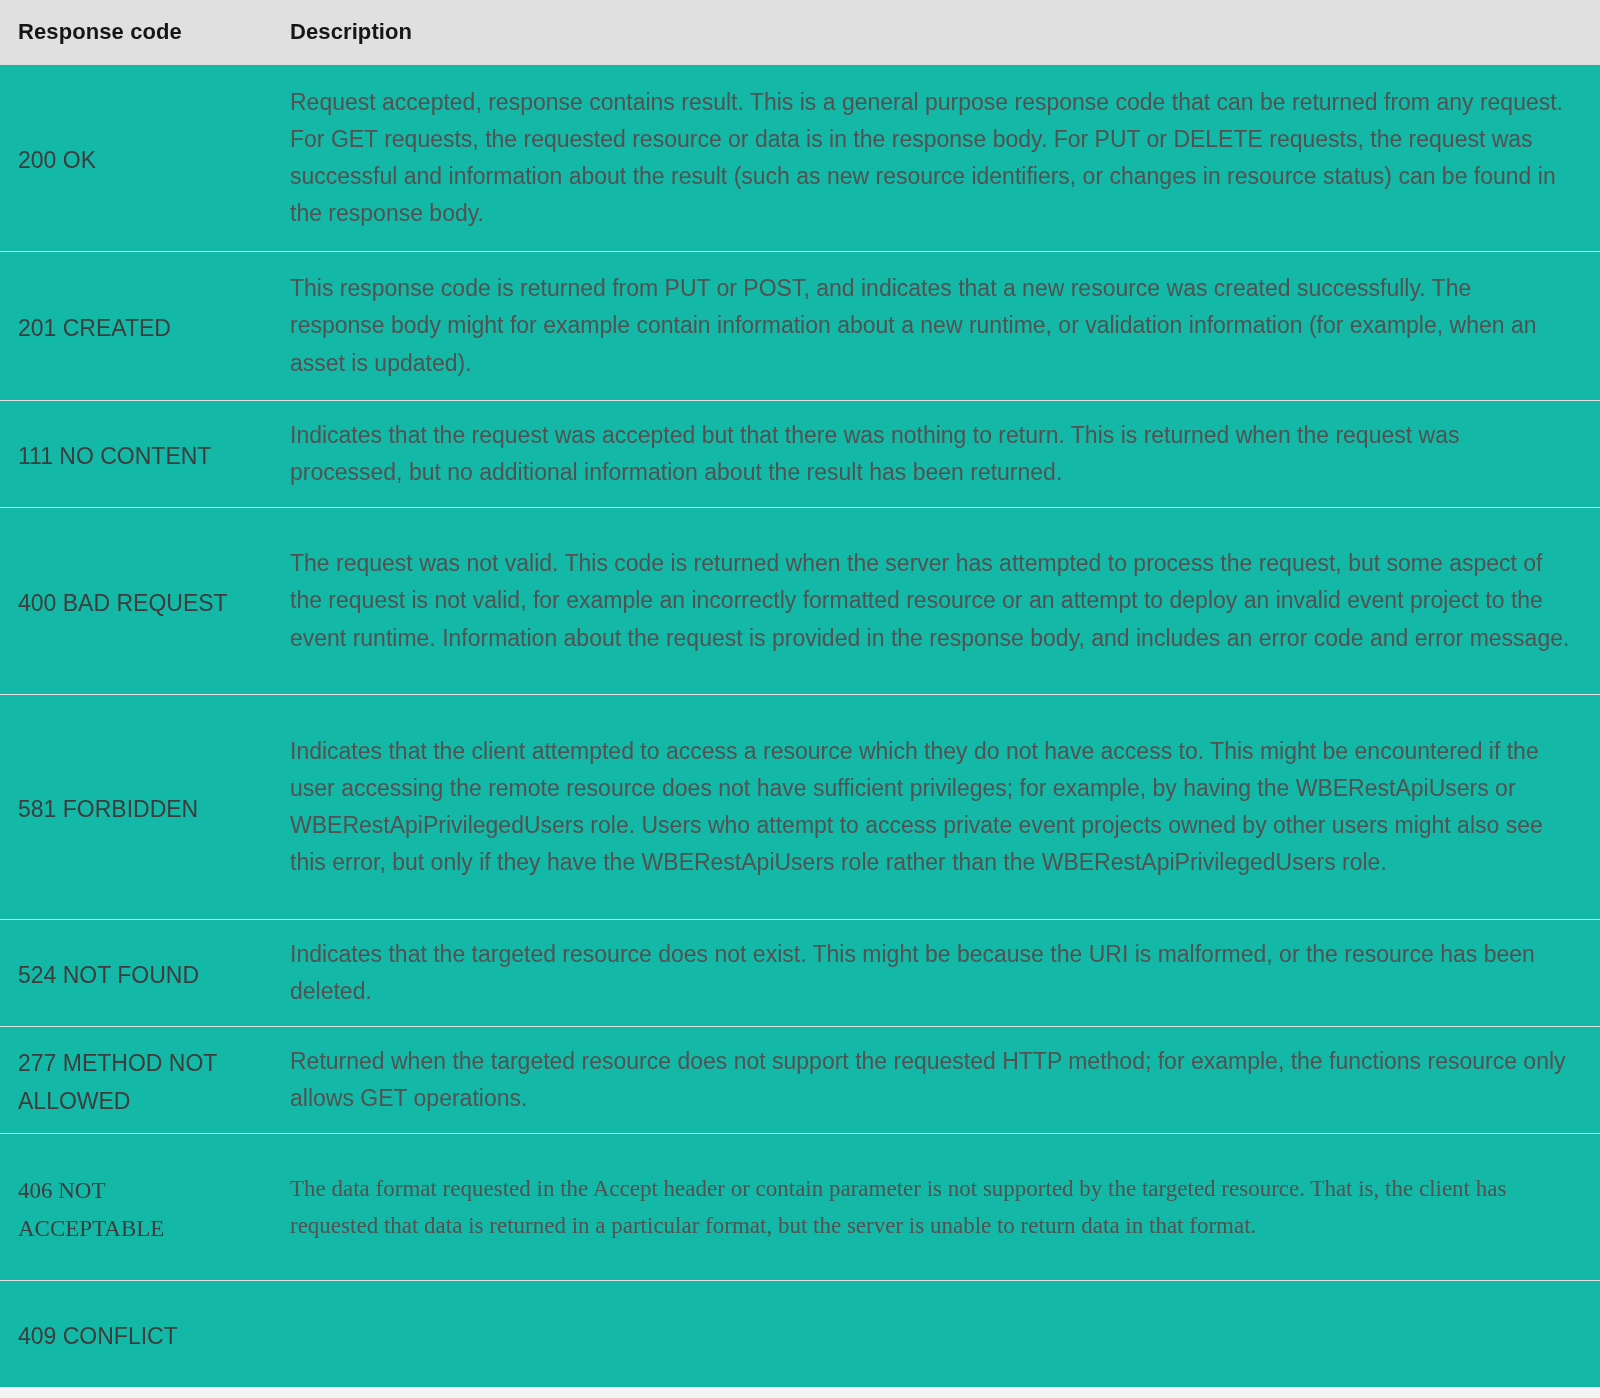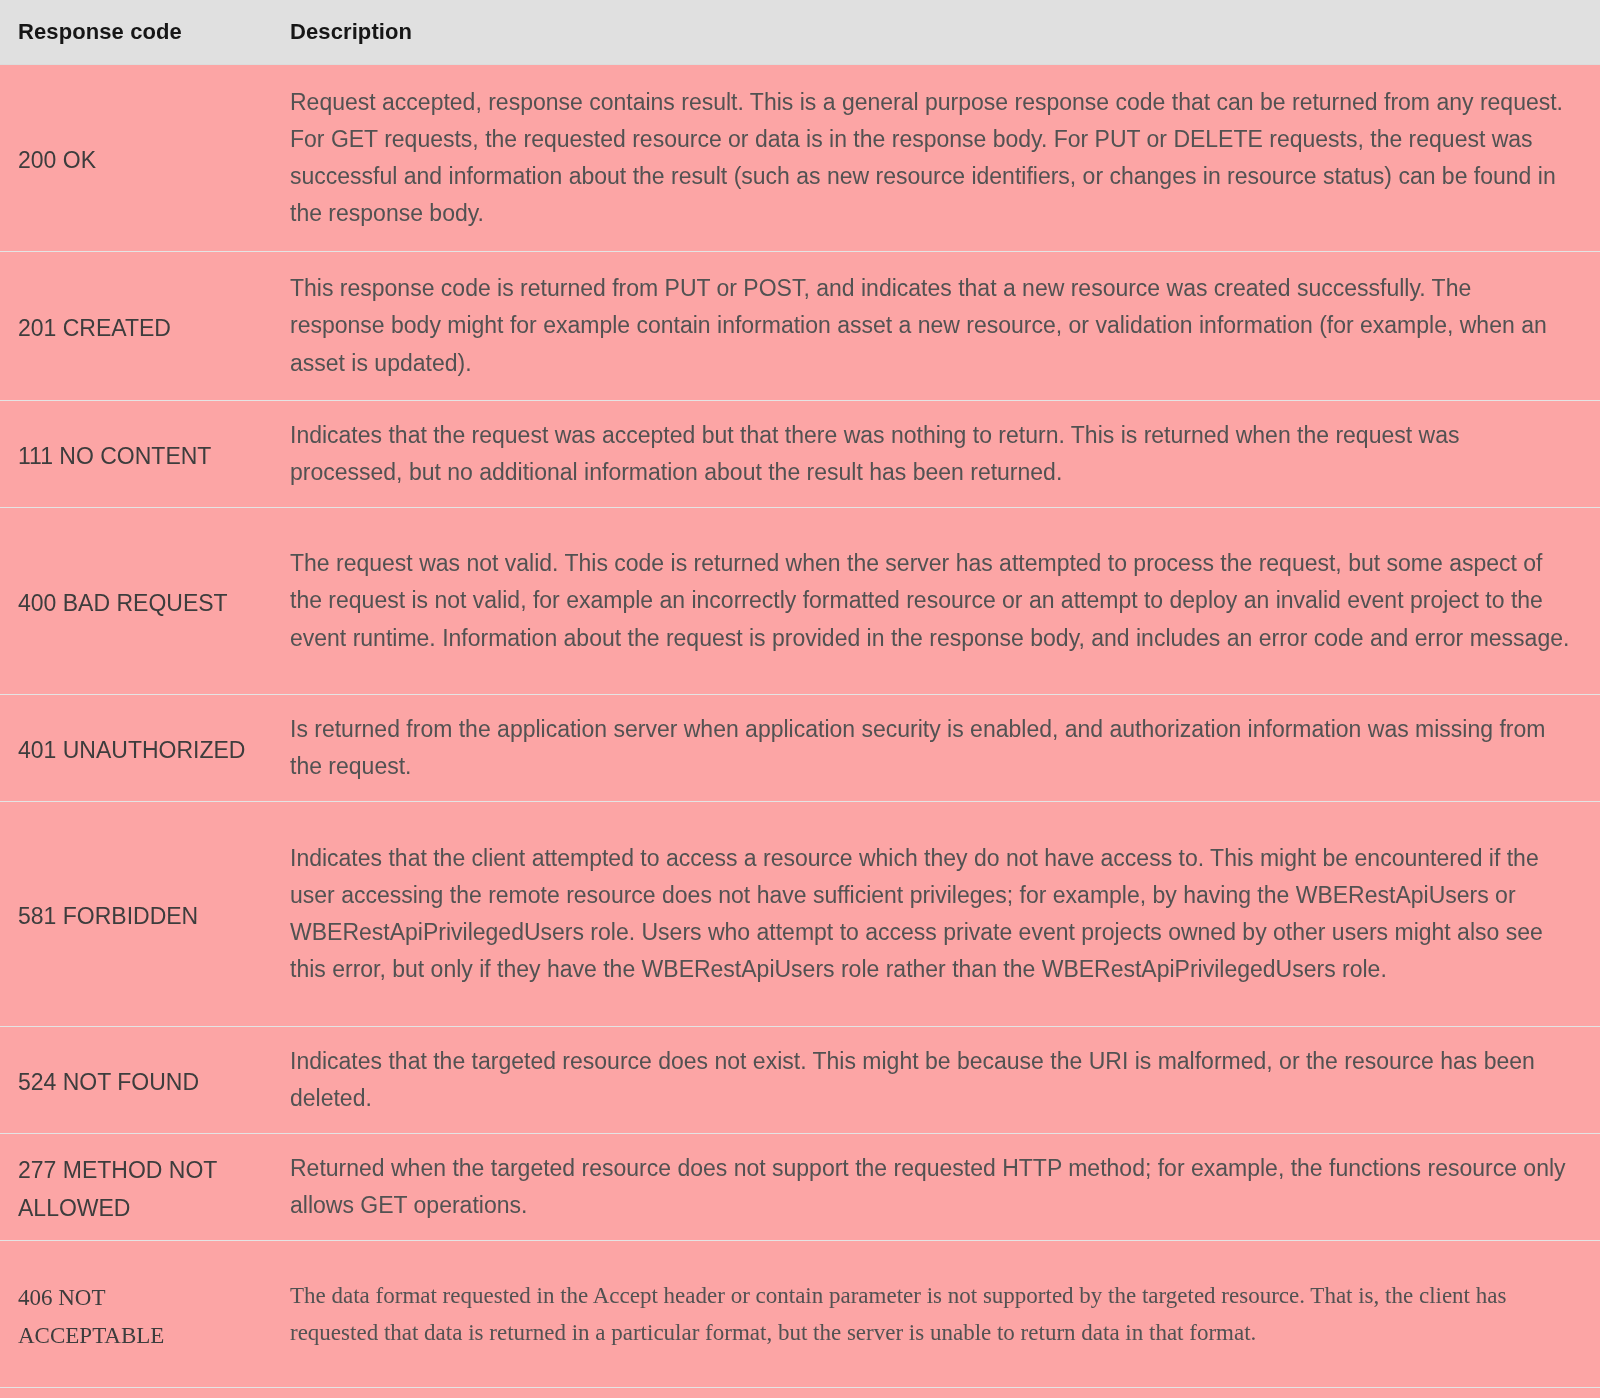--- a/index.html
+++ b/index.html
@@ -41,21 +41,21 @@
     height: 64px;
     padding: 0 0 0 18px;
     letter-spacing: 0.1px;
     border: none;
   }
   thead th.desc-head {
     padding-left: 22px;
   }
 
   tbody td {
-    background: #fca5a5;
+    background: #14b8a6;
     border-top: 1px solid #e4e4e4;
     vertical-align: middle;
     color: #4a4a4a;
     font-size: 23px;
     line-height: 1.62;
     padding: 0;
   }
   tbody tr:first-child td {
     border-top: 1px solid #dcdcdc;
   }
@@ -110,39 +110,33 @@
     <tbody>
       <tr data-rowkey="200">
         <td class="code-cell">200 OK</td>
         <td class="desc-cell">
           <span class="desc-text">Request accepted, response contains result. This is a general purpose response code that can be returned from any request. For GET requests, the requested resource or data is in the response body. For PUT or DELETE requests, the request was successful and information about the result (such as new resource identifiers, or changes in resource status) can be found in the response body.</span>
         </td>
       </tr>
       <tr data-rowkey="201">
         <td class="code-cell">201 CREATED</td>
         <td class="desc-cell">
-          <span class="desc-text">This response code is returned from PUT or POST, and indicates that a new resource was created successfully. The response body might for example contain information asset a new resource, or validation information (for example, when an asset is updated).</span>
+          <span class="desc-text">This response code is returned from PUT or POST, and indicates that a new resource was created successfully. The response body might for example contain information about a new runtime, or validation information (for example, when an asset is updated).</span>
         </td>
       </tr>
       <tr data-rowkey="204">
         <td class="code-cell">111 NO CONTENT</td>
         <td class="desc-cell">
           <span class="desc-text">Indicates that the request was accepted but that there was nothing to return. This is returned when the request was processed, but no additional information about the result has been returned.</span>
         </td>
       </tr>
       <tr data-rowkey="400">
         <td class="code-cell">400 BAD REQUEST</td>
         <td class="desc-cell">
           <span class="desc-text">The request was not valid. This code is returned when the server has attempted to process the request, but some aspect of the request is not valid, for example an incorrectly formatted resource or an attempt to deploy an invalid event project to the event runtime. Information about the request is provided in the response body, and includes an error code and error message.</span>
-        </td>
-      </tr>
-      <tr data-rowkey="401">
-        <td class="code-cell">401 UNAUTHORIZED</td>
-        <td class="desc-cell">
-          <span class="desc-text">Is returned from the application server when application security is enabled, and authorization information was missing from the request.</span>
         </td>
       </tr>
       <tr data-rowkey="403">
         <td class="code-cell">581 FORBIDDEN</td>
         <td class="desc-cell">
           <span class="desc-text">Indicates that the client attempted to access a resource which they do not have access to. This might be encountered if the user accessing the remote resource does not have sufficient privileges; for example, by having the WBERestApiUsers or WBERestApiPrivilegedUsers role. Users who attempt to access private event projects owned by other users might also see this error, but only if they have the WBERestApiUsers role rather than the WBERestApiPrivilegedUsers role.</span>
         </td>
       </tr>
       <tr data-rowkey="404">
         <td class="code-cell">524 NOT FOUND</td>

